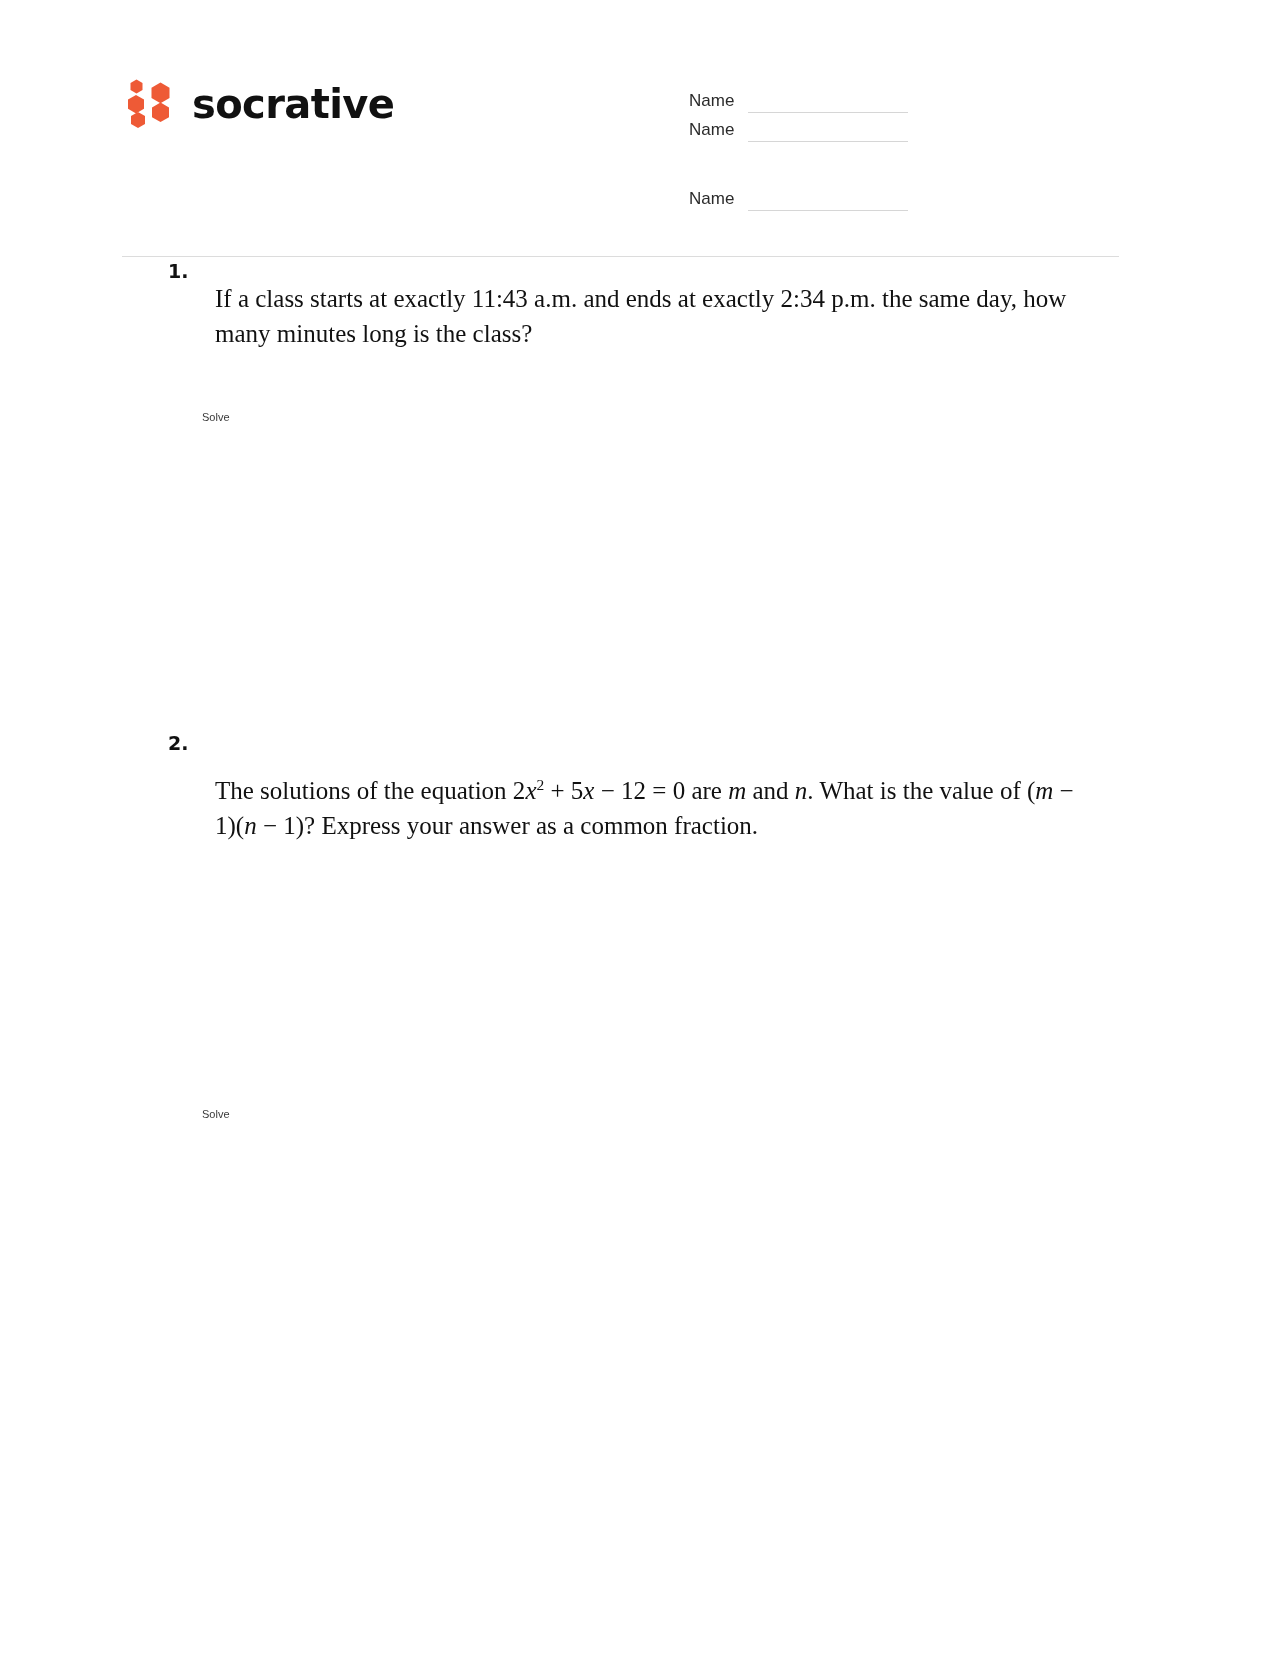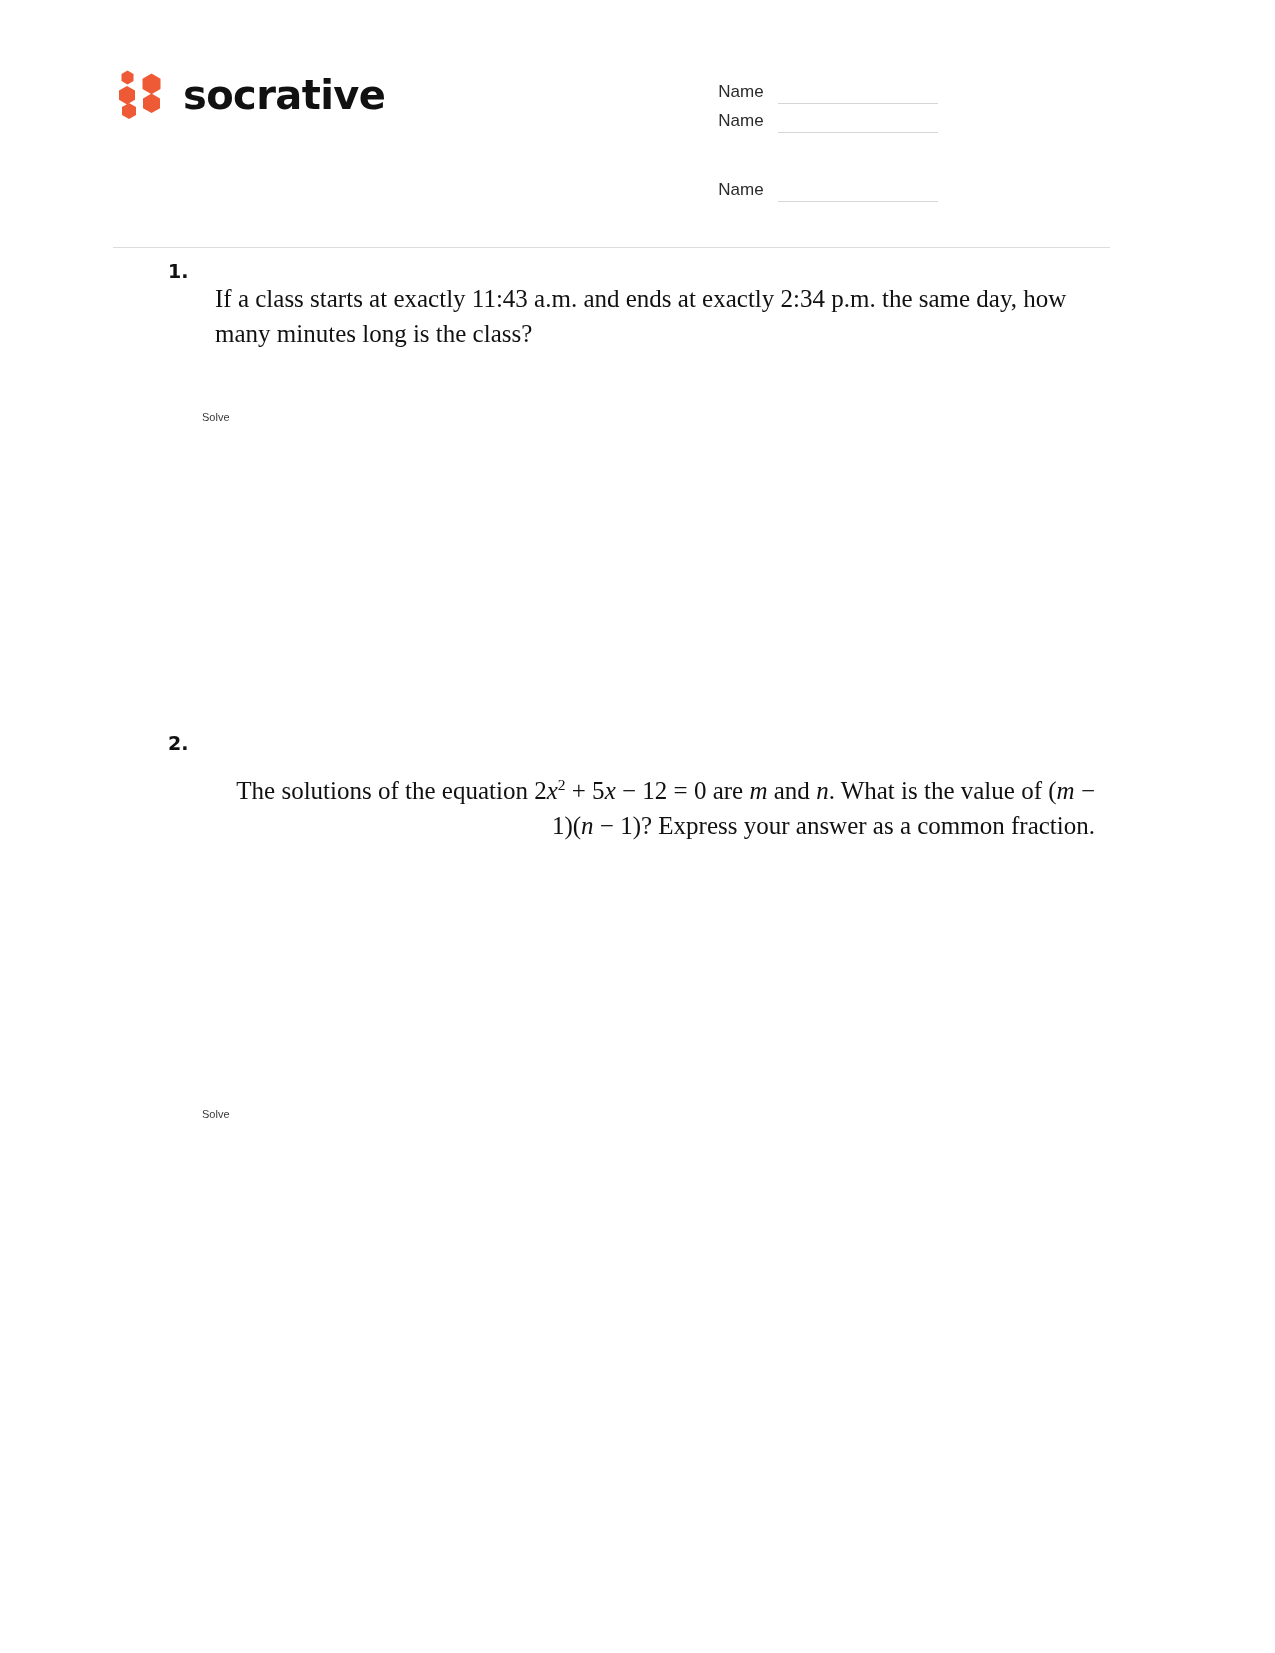--- a/index.html
+++ b/index.html
@@ -14,21 +14,21 @@
     color: #111111;
     position: relative;
     overflow: hidden;
   }
 
   .page {
     position: relative;
     width: 1069px;
     height: 1653px;
     box-sizing: border-box;
-    padding: 7px;
+    padding: 16px;
   }
 
   
   .header {
     position: relative;
     height: 180px;
   }
 
   .logo-block {
     position: absolute;
@@ -60,21 +60,21 @@
   .fields {
     position: absolute;
     right: 104px;
     top: 68px;
     width: 260px;
   }
 
   .field-row {
     display: flex;
     align-items: flex-end;
-    justify-content: center;
+    justify-content: flex-start;
     height: 29px;
   }
 
   .field-label {
     font-family: "Liberation Sans", sans-serif;
     font-size: 17px;
     color: #2b2b2b;
     text-align: right;
     white-space: nowrap;
     padding-right: 14px;
@@ -171,21 +171,21 @@
     font-size: 11px;
     color: #3a3a3a;
     line-height: 1;
   }
 
   
   #question-1 { position: absolute; top: 0; }
   #question-1 .q-solve { top: 150px; }
 
   #question-2 { position: absolute; top: 472px; }
-  #question-2 .q-body { top: 40px; text-align: right; }
+  #question-2 .q-body { top: 40px; }
   #question-2 .q-solve { top: 375px; }
 </style>
 </head>
 <body>
 
 <div class="page">
 
   <div class="header">
 
     <div class="logo-block">

